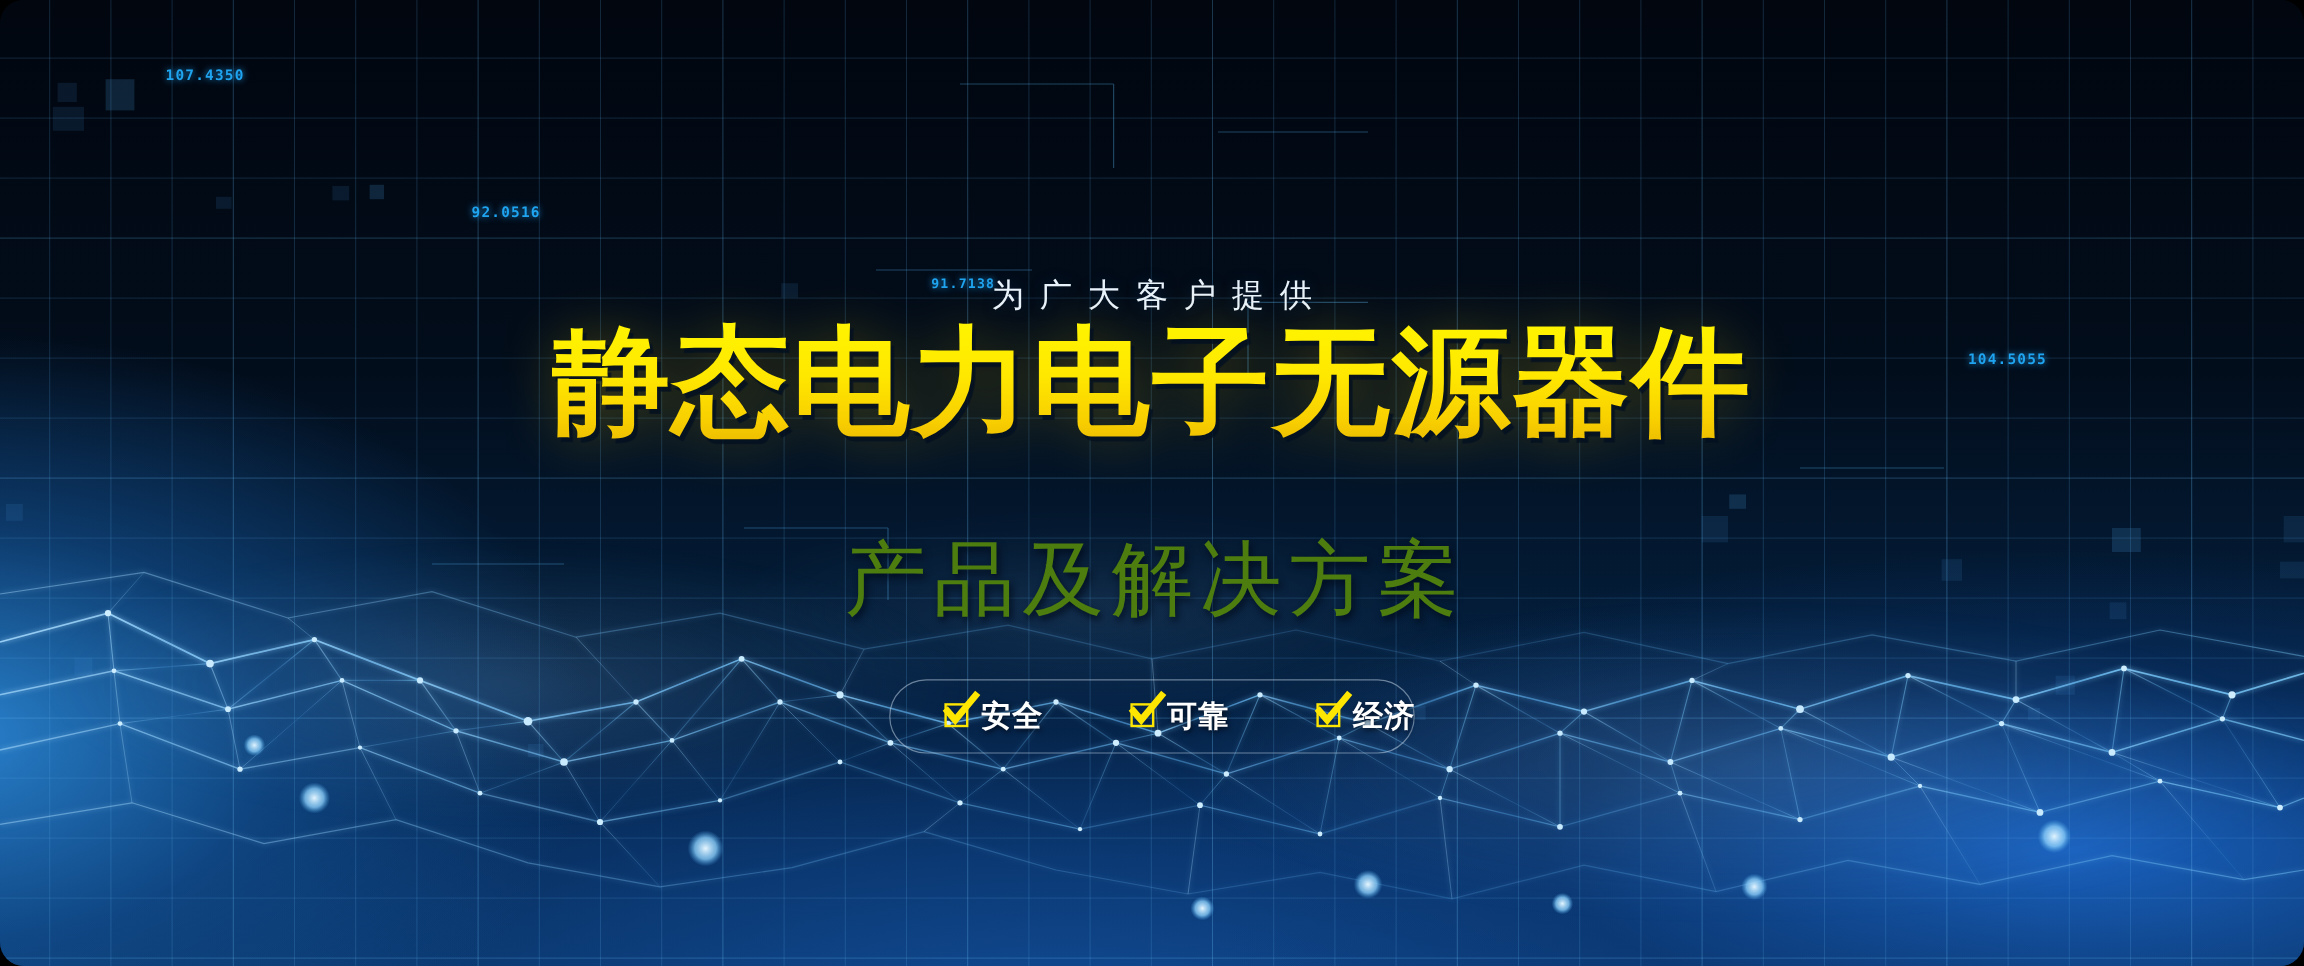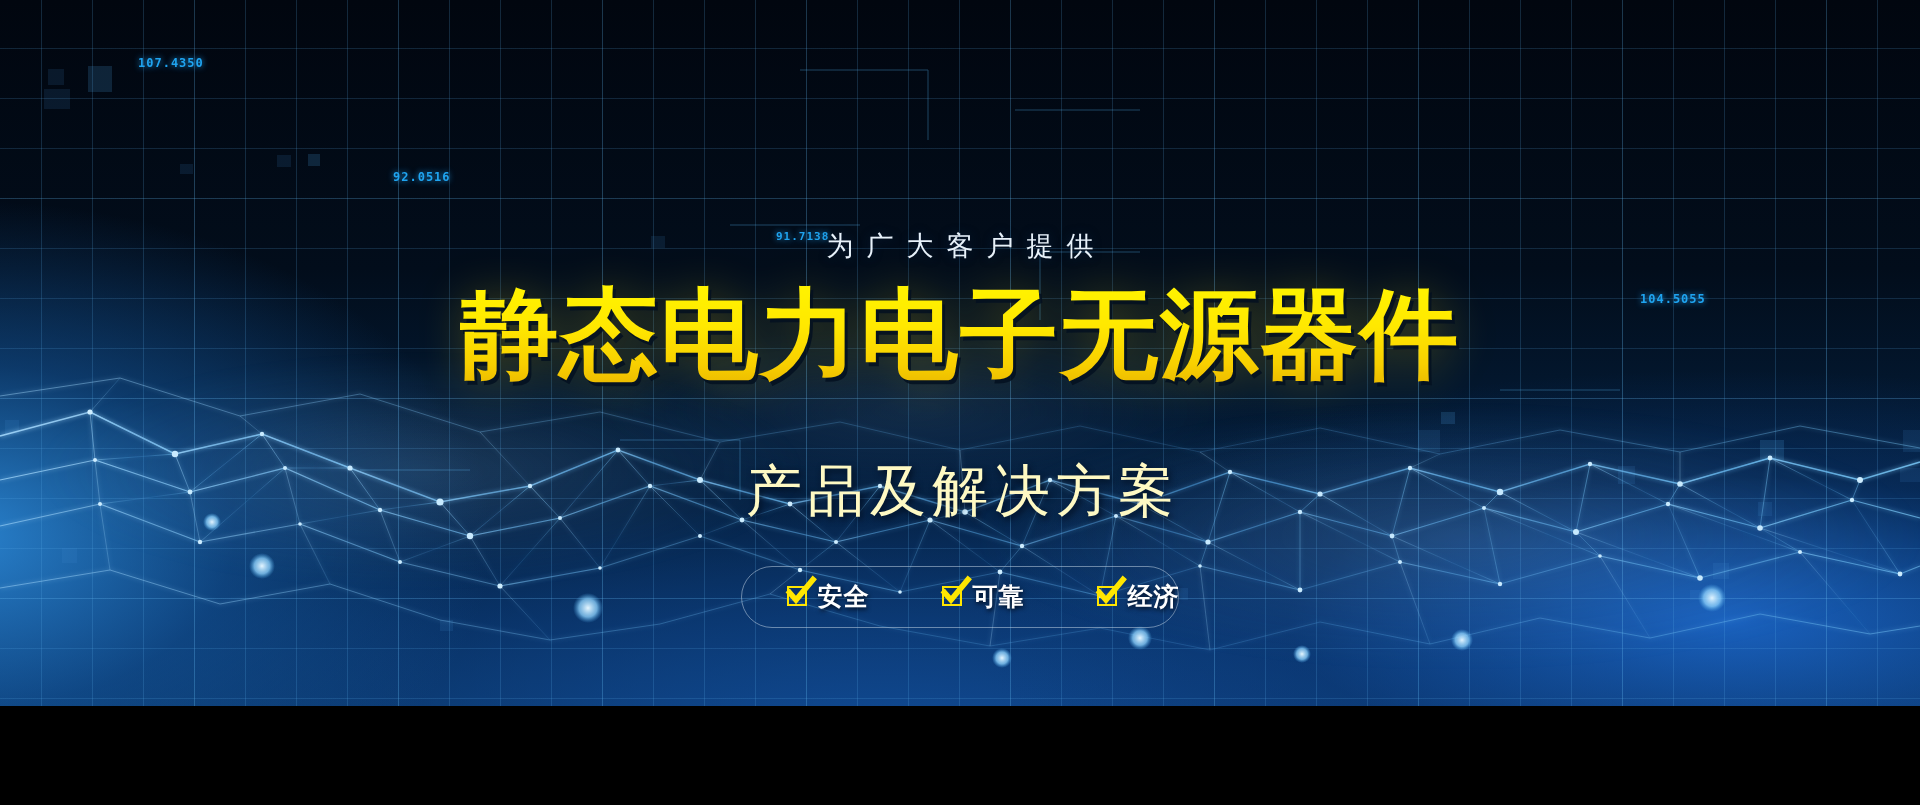--- a/index.html
+++ b/index.html
@@ -1,20 +1,21 @@
 <!DOCTYPE html>
 <html><head>
 <meta charset="utf-8">
 <style>
   html,body{margin:0;padding:0;background:#000;}
   body{width:1920px;height:805px;overflow:hidden;font-family:"Liberation Sans","DejaVu Sans",sans-serif;}
 
   .banner{
-    position:relative;width:1920px;height:706px;overflow:hidden;
+    position:relative;width:1920px;height:805px;overflow:hidden;
     background:#020a14;
+    border-radius:20px;
   }
   .bg-base2{
     position:absolute;inset:0;
     background:linear-gradient(180deg,#01060f 0%,#020d1b 38%,#04203f 70%,#073060 88%,#0a3a6e 100%);
     z-index:0;
   }
   .bg-glow{
     position:absolute;inset:0;z-index:1;
     background:
       radial-gradient(ellipse 760px 480px at -2% 76%, rgba(45,140,220,0.90) 0%, rgba(22,92,166,0.50) 36%, rgba(6,30,64,0.0) 70%),
@@ -75,40 +76,40 @@
     margin-top:228px;
     color:#e8f2fb;
     font-size:27px;
     letter-spacing:13px;
     text-indent:13px;
     font-weight:400;
     text-shadow:0 0 10px rgba(10,30,60,.9);
     font-family:"DejaVu Sans","Liberation Sans",sans-serif;
   }
   .headline{
-    margin-top:18px;
+    margin-top:4px;
     font-size:98px;
     line-height:1.08;
     font-weight:900;
     letter-spacing:2px;
-    font-family:Liberation Sans, sans-serif;
+    font-family:Liberation Serif, serif;
     background:linear-gradient(180deg,#fff400 0%,#ffe800 42%,#f8cf00 78%,#e9b800 100%);
     -webkit-background-clip:text;background-clip:text;
     color:transparent;-webkit-text-fill-color:transparent;
     filter:drop-shadow(3px 4px 0 rgba(4,16,32,0.85)) drop-shadow(0 0 22px rgba(255,215,0,0.22));
     white-space:nowrap;
   }
   .subline{
     margin-top:6px;
-    font-size:56px;
+    font-size:68px;
     line-height:1.15;
     font-weight:400;
     letter-spacing:6px;
     text-indent:6px;
-    color:#fef9c3;
+    color:#4d7c0f;
     font-family:"DejaVu Sans","Liberation Sans",sans-serif;
     text-shadow:2px 3px 6px rgba(0,10,26,0.85);
     white-space:nowrap;
   }
 
   .features{
     margin-top:42px;
     width:438px;height:62px;
     border:1px solid rgba(186,204,222,0.55);
     border-radius:34px;

